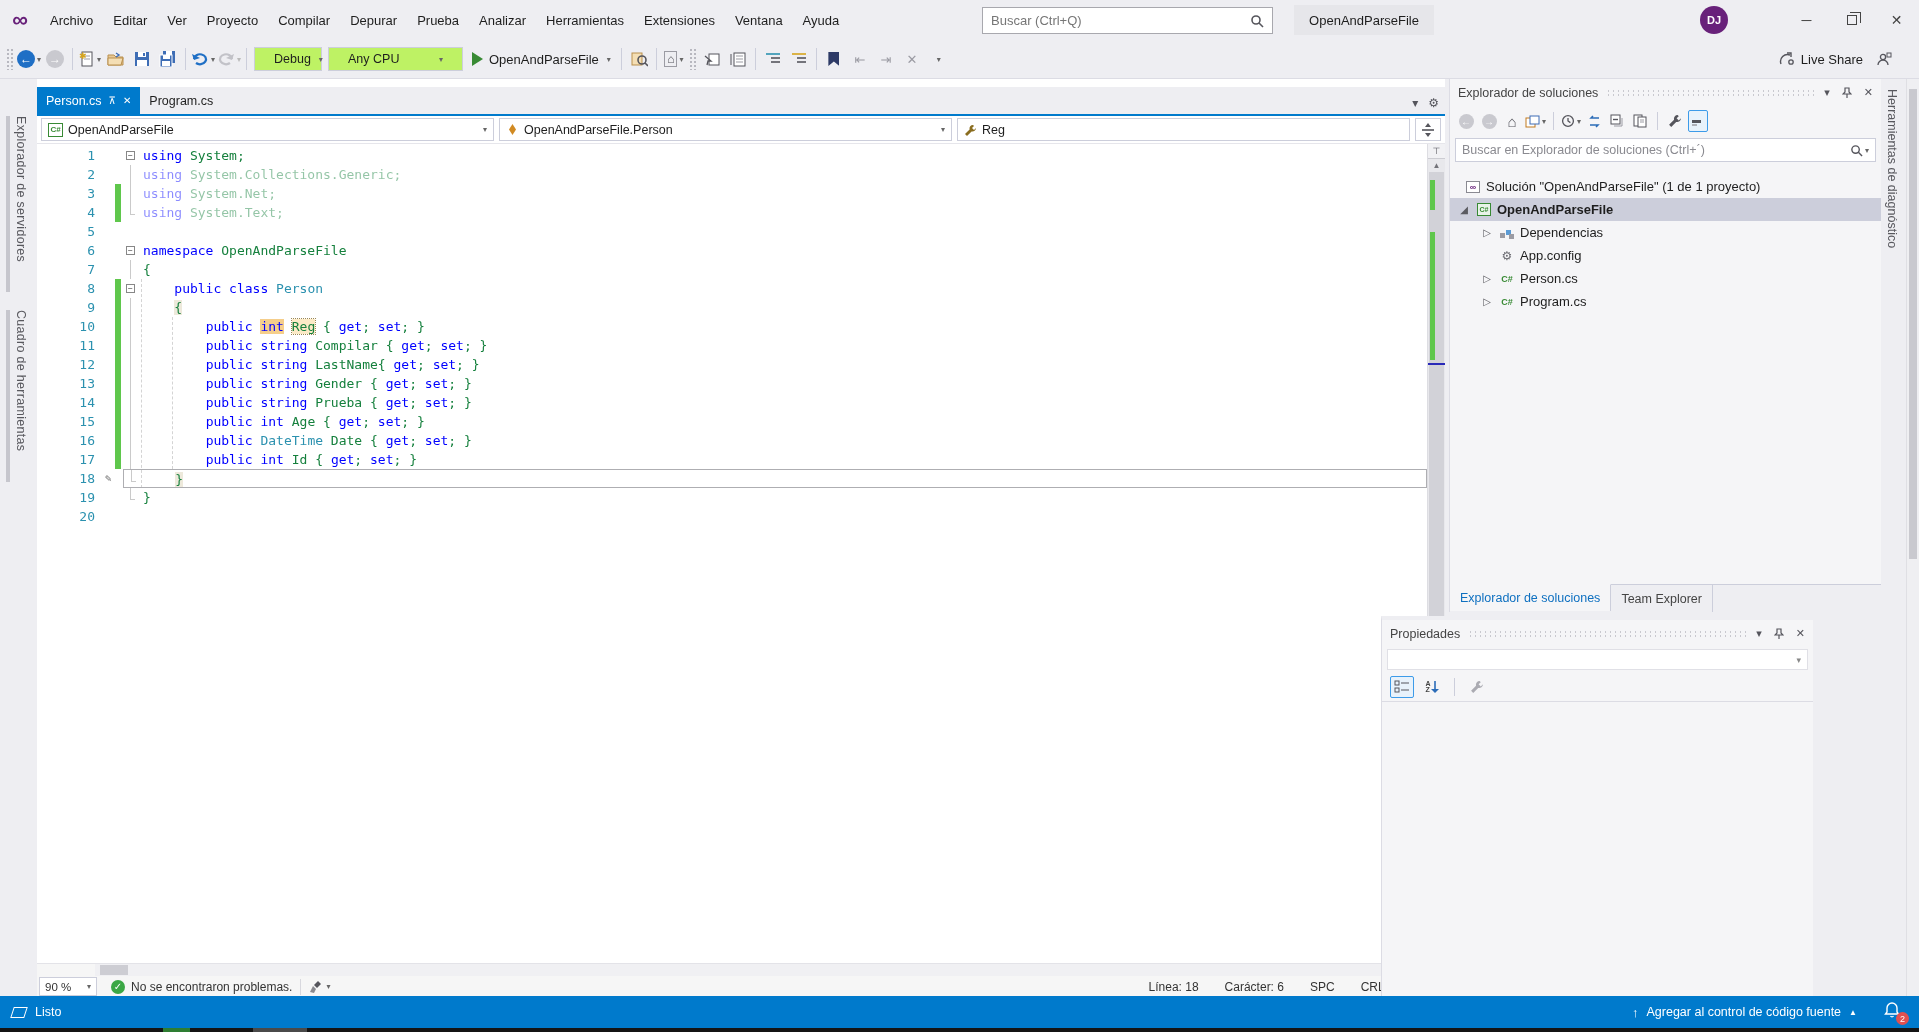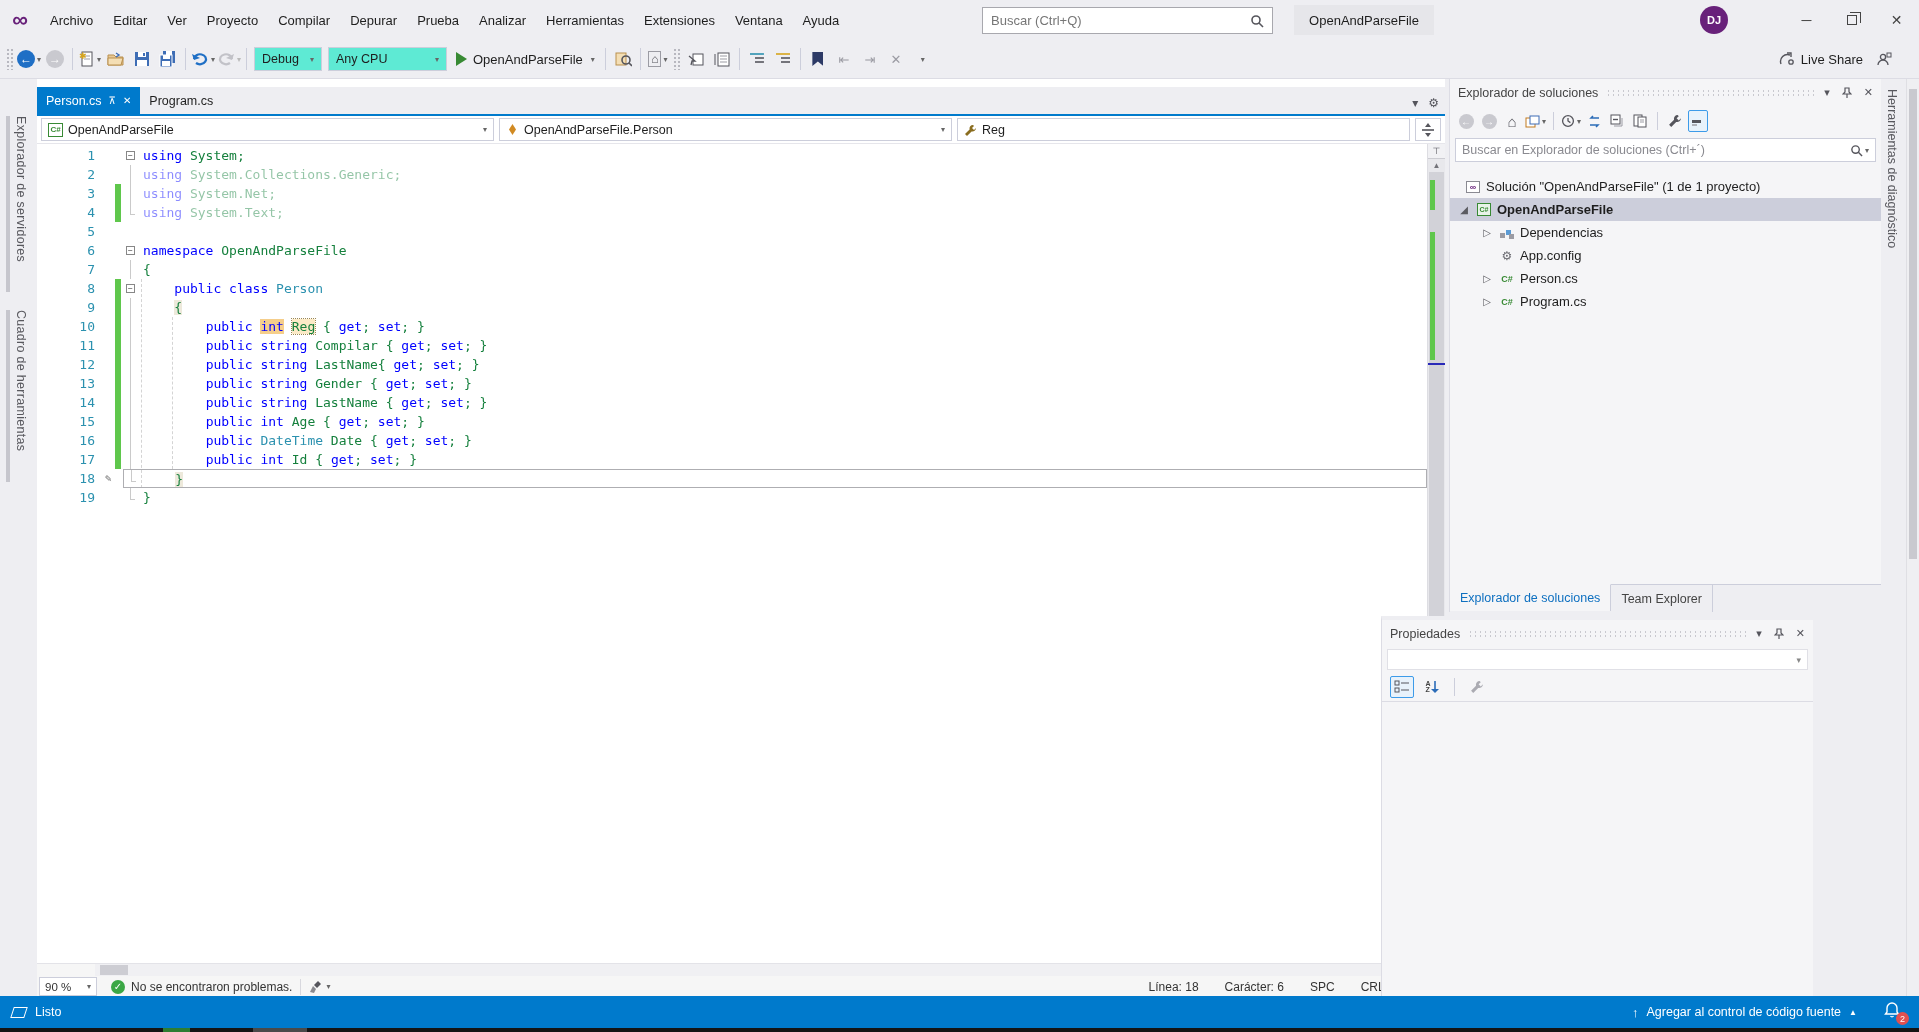--- a/index.html
+++ b/index.html
@@ -23,21 +23,21 @@
 
 #toolbar{position:absolute;left:0;top:40px;width:1919px;height:39px;background:#EEEEF2;display:flex;align-items:center;padding:0 4px;border-bottom:1px solid #DCDCE4}
 .grip{width:8px;height:22px;background:radial-gradient(circle,#B8B8C0 1px,transparent 1.1px);background-size:4px 4px;margin:0 2px}
 .tsep{width:1px;height:22px;background:#CCCEDB;margin:0 4px}
 .tbtn{height:26px;min-width:26px;display:flex;align-items:center;justify-content:center;border-radius:2px;position:relative}
 .tbtn svg{display:block}
 .darr{font-size:8px;color:#666;margin-left:2px}
 .darr.dis{color:#BBB}
 .circ{width:18px;height:18px;border-radius:50%;display:flex;align-items:center;justify-content:center;color:#fff;font-size:12px;font-weight:bold}
 .circ.blue{background:#1F6FC5}.circ.gray{background:#C9C9CF;color:#fff}
-.combo{height:24px;background:#5eead4;border:1px solid #CCCEDB;display:flex;align-items:center;padding:0 7px;font-size:12.5px;margin:0 3px}
+.combo{height:24px;background:#bef264;border:1px solid #CCCEDB;display:flex;align-items:center;padding:0 19px;font-size:12.5px;margin:0 3px}
 .combo .cv{flex:1;white-space:nowrap}
 .combo .carr{font-size:8px;color:#666;margin-left:8px}
 #start-btn{display:flex;align-items:center;gap:6px;padding:0 6px;height:26px}
 .play{width:0;height:0;border-left:11px solid #388A34;border-top:7px solid transparent;border-bottom:7px solid transparent}
 .bookmark{width:11px;height:14px;background:#2D3A66;clip-path:polygon(0 0,100% 0,100% 100%,50% 68%,0 100%)}
 .gray-glyph{color:#9B9BA3;font-size:13px}
 .dark-glyph{color:#55555C;font-size:13px}
 #toolbar-right{margin-left:auto;display:flex;align-items:center;gap:8px;padding-right:18px}
 #live-share{display:flex;align-items:center;gap:6px;font-size:13px;color:#1E1E1E}
 
@@ -252,21 +252,21 @@
         <path d="M15 8 a6 5 0 1 0 -2 4" fill="none" stroke="#C2C2C8" stroke-width="2.2"></path>
         <path d="M17 3 l-2 6 -6 -2z" fill="#C2C2C8"></path>
       </svg>
     <span class="darr dis">▾</span>
   </div>
   <div class="tsep"></div>
   <div class="combo" style="width:68px">
       <span class="cv">Debug</span>
       <span class="carr">▾</span>
     </div>
-  <div class="combo" style="width:119px">
+  <div class="combo" style="width:135px">
       <span class="cv">Any CPU</span>
       <span class="carr">▾</span>
     </div>
   <div id="start-btn" class="tbtn">
     <span class="play"></span>
     <span>OpenAndParseFile</span>
     <span class="darr">▾</span>
   </div>
   <div class="tsep"></div>
   <div class="tbtn">
@@ -531,21 +531,21 @@
             <div class="cfold fl"></div>
             <div class="ctext"><span class="p">        </span><span class="k">public</span><span class="p"> </span><span class="k">string</span><span class="p"> Gender { </span><span class="k">get</span><span class="p">; </span><span class="k">set</span><span class="p">; }</span></div>
           </div>
         </div>
         <div class="crow">
           <div class="cnum">14</div>
           <div class="cpen"></div>
           <div class="cchg on"></div>
           <div class="cline">
             <div class="cfold fl"></div>
-            <div class="ctext"><span class="p">        </span><span class="k">public</span><span class="p"> </span><span class="k">string</span><span class="p"> LastName { </span><span class="k">get</span><span class="p">; </span><span class="k">set</span><span class="p">; }</span></div>
+            <div class="ctext"><span class="p">        </span><span class="k">public</span><span class="p"> </span><span class="k">string</span><span class="p"> Prueba { </span><span class="k">get</span><span class="p">; </span><span class="k">set</span><span class="p">; }</span></div>
           </div>
         </div>
         <div class="crow">
           <div class="cnum">15</div>
           <div class="cpen"></div>
           <div class="cchg on"></div>
           <div class="cline">
             <div class="cfold fl"></div>
             <div class="ctext"><span class="p">        </span><span class="k">public</span><span class="p"> </span><span class="k">int</span><span class="p"> Age { </span><span class="k">get</span><span class="p">; </span><span class="k">set</span><span class="p">; }</span></div>
           </div>
@@ -577,20 +577,29 @@
             <div class="ctext"><span class="p">    </span><span class="p bm">}</span></div>
           </div>
         </div>
         <div class="crow">
           <div class="cnum">19</div>
           <div class="cpen"></div>
           <div class="cchg"></div>
           <div class="cline">
             <div class="cfold fe"></div>
             <div class="ctext"><span class="p">}</span></div>
+          </div>
+        </div>
+        <div class="crow">
+          <div class="cnum">20</div>
+          <div class="cpen"></div>
+          <div class="cchg"></div>
+          <div class="cline">
+            <div class="cfold"></div>
+            <div class="ctext"></div>
           </div>
         </div>
       </div>
     <div id="vsb">
       <div class="split">⊤</div>
       <div class="sarr">▲</div>
       <div id="vsb-thumb"></div>
       <div id="vsb-marks">
           <div class="mark-change" style="top: 36px; height: 30px;"></div>
           <div class="mark-change" style="top: 88px; height: 128px;"></div>

